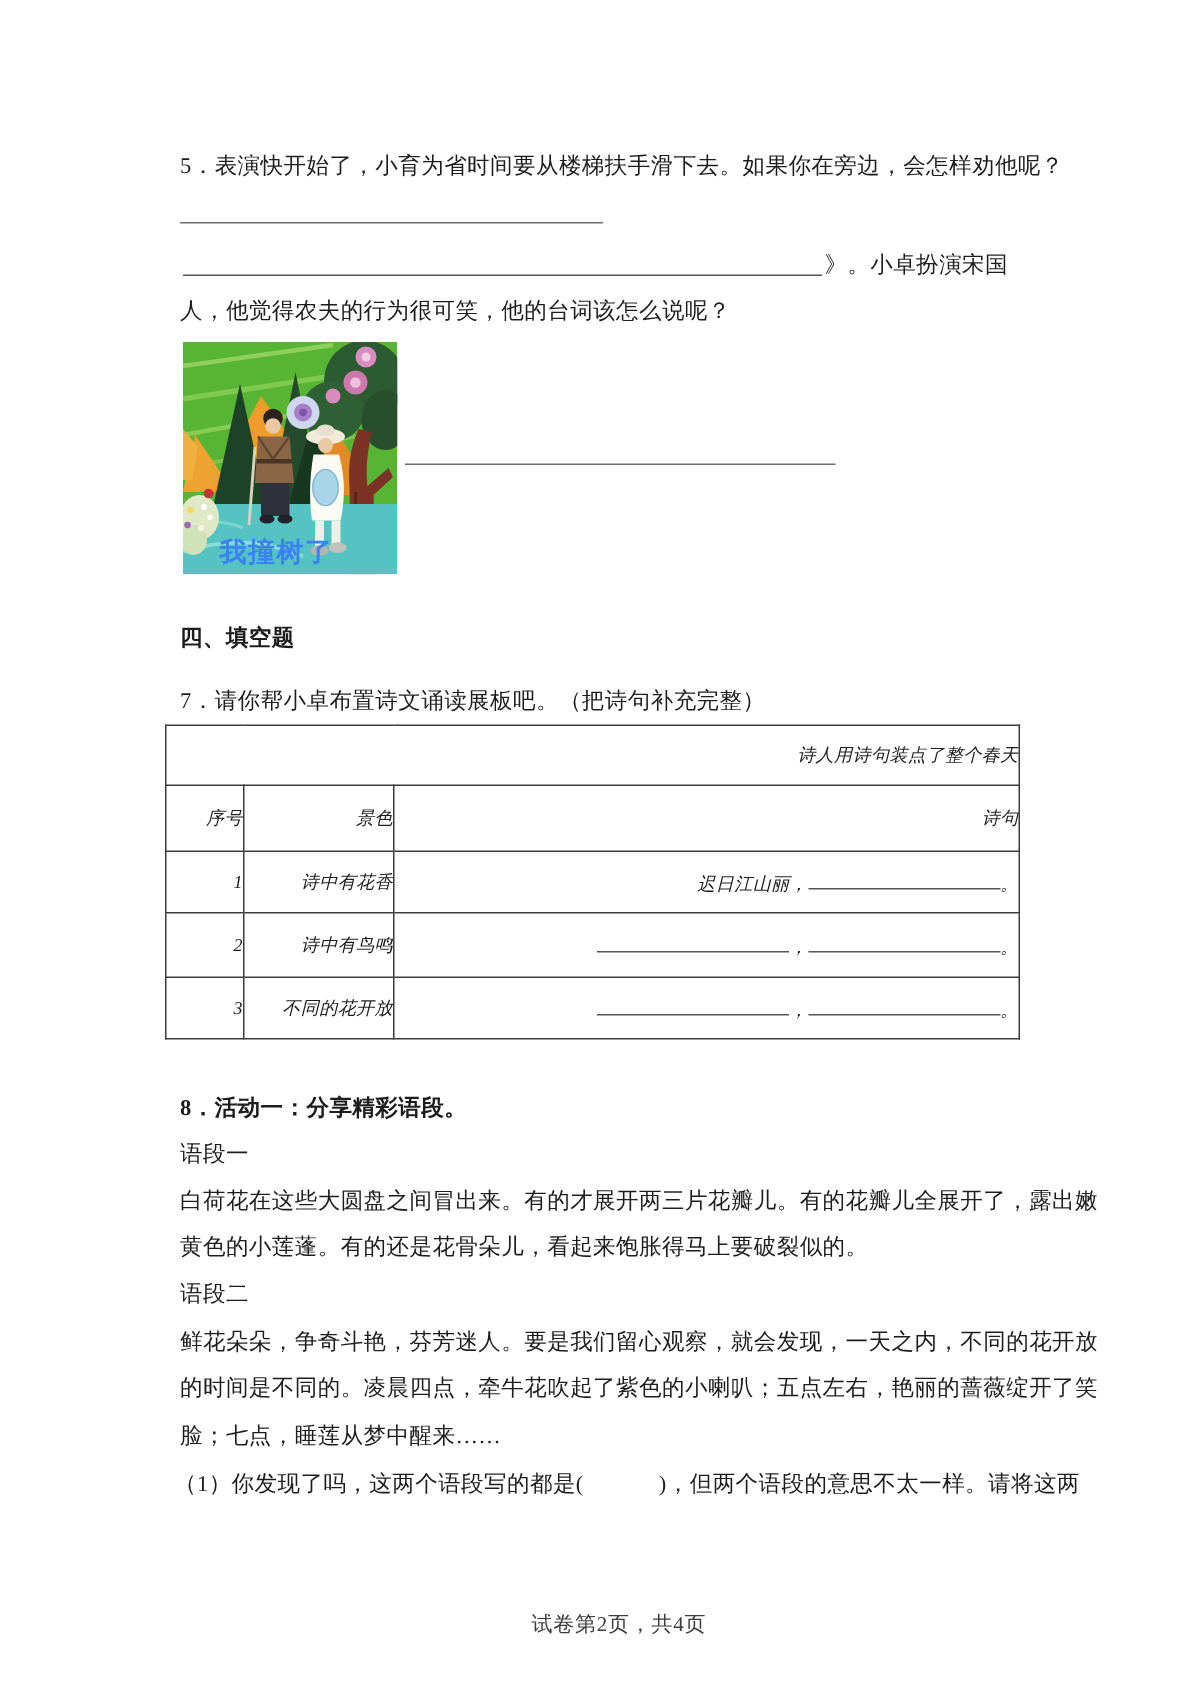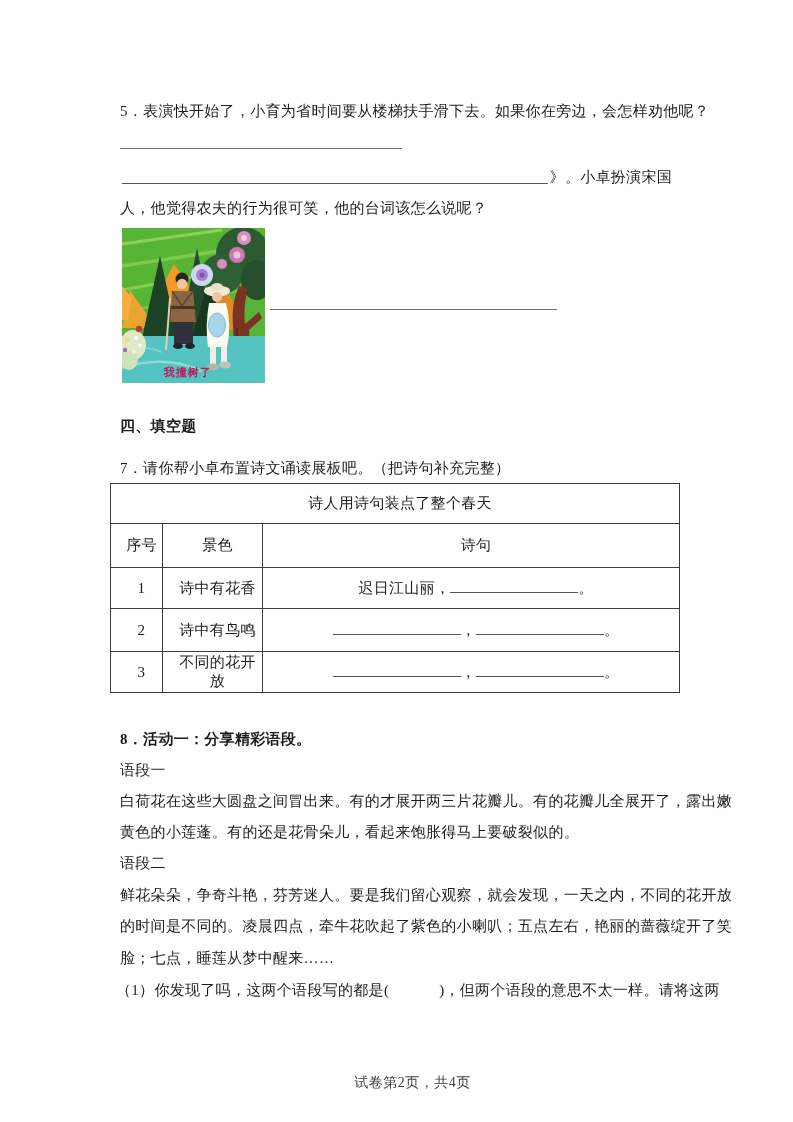--- a/index.html
+++ b/index.html
@@ -13,27 +13,27 @@
   .flexline{display:flex;align-items:flex-end;white-space:nowrap;line-height:20px;letter-spacing:.3px;}
   .ansline{border-bottom:1.5px solid #6e6e6e;height:0;}
   .blank-grow{flex:1 1 auto;border-bottom:1.3px solid #555;margin:0 2px 3px 2px;min-width:60px;}
   .blank-fix{display:inline-block;border-bottom:1.3px solid #555;width:128px;height:14px;vertical-align:baseline;}
   .gap-fix{display:inline-block;width:52px;}
   .bold{font-weight:700;}
   .semibold{font-weight:600;}
   
   table.poetry{border-collapse:collapse;table-layout:fixed;width:569px;height:209px;}
   table.poetry td,table.poetry th{
-    border:1.4px solid #3d3d3d;padding:0 0 0 10px;text-align:center;
-    font-weight:400;font-size:15px;vertical-align:middle;letter-spacing:.3px;
+    border:1.4px solid #3d3d3d;padding:0 0 0 10px;text-align:right;
+    font-weight:400;font-size:12px;vertical-align:middle;letter-spacing:.3px;font-style:italic;
   }
   .photo-wrap{width:143px;height:155px;overflow:hidden;}
   .photo-caption{
     position:absolute;left:50%;transform:translateX(-62%);bottom:3px;
-    font-size:11px;font-weight:700;color:#be185d;letter-spacing:1px;white-space:nowrap;
+    font-size:18px;font-weight:700;color:#3b82f6;letter-spacing:1px;white-space:nowrap;
   }
   .footer{width:793px;text-align:center;font-size:14px;color:#3c3c3c;letter-spacing:.5px;padding-left:16px;}
 </style>
 </head>
 <body>
 
 <div class="abs line" style="left:120px;top:101px;width:560px;">5．表演快开始了，小育为省时间要从楼梯扶手滑下去。如果你在旁边，会怎样劝他呢？</div>
 <div class="abs ansline" style="left:120px;top:148px;width:282px;"></div>
 
 <div class="abs flexline" style="left:120px;top:167px;width:552px;">

